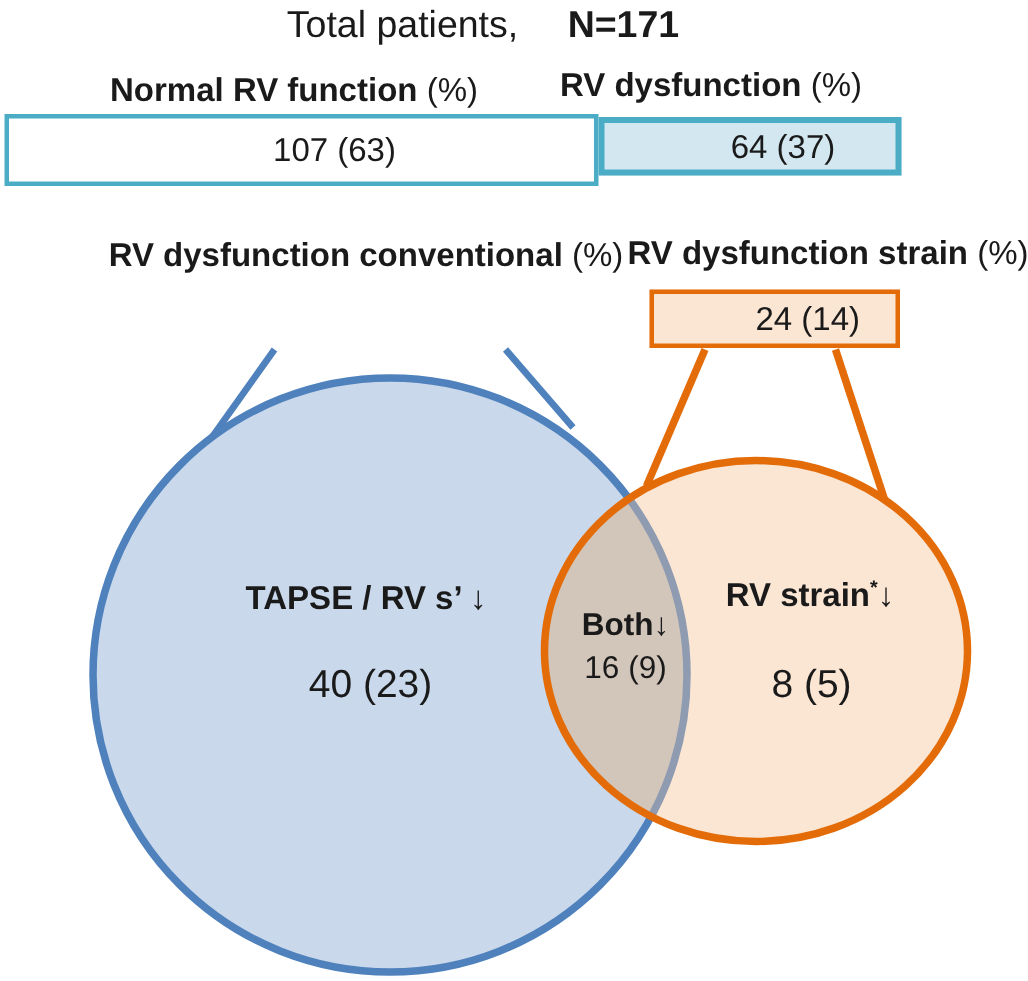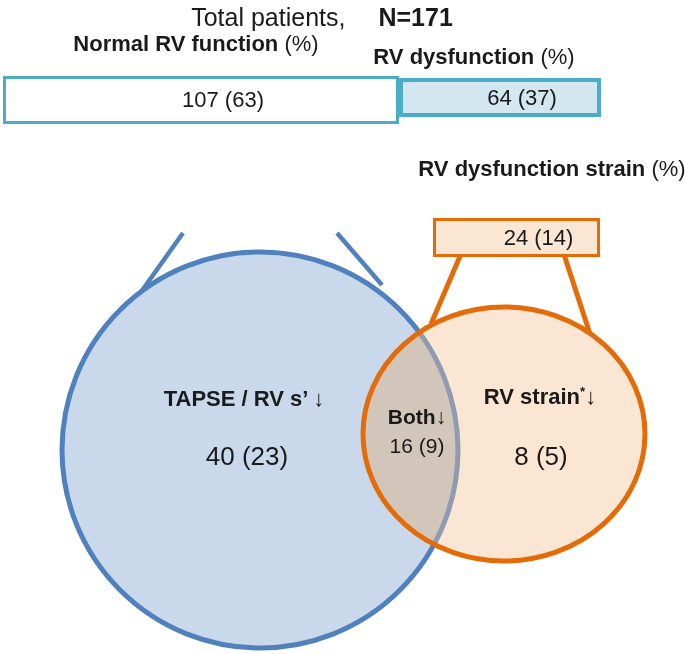--- a/index.html
+++ b/index.html
@@ -26,21 +26,20 @@
   }
   .box-blue{
     left:112px;top:192px;width:265px;height:40px;
     background:var(--blue-fill,#C9D8EA);
     border:3px solid var(--blue-border,#4F81BD);
   }
   .box-orange{
     left:433px;top:193px;width:167px;height:39px;
     background:var(--orange-fill,#FBE5D3);
     border:3px solid var(--orange-border,#E36C09);
-    margin-top:25px;
   }
   .vennlabel{font-size:22px;font-weight:700;}
   .vennval{font-size:26px;}
   .bothlabel{font-size:21px;font-weight:700;text-align:center;}
   .bothval{font-size:21px;}
   sup{font-size:60%;}
   svg{position:absolute;left:0;top:0;}
   .blue-line{stroke:var(--blue-border,#4F81BD);stroke-width:4.5;}
   .orange-line{stroke:var(--orange-border,#E36C09);stroke-width:5;}
   .blue-circle{fill:var(--blue-fill,#C9D8EA);stroke:var(--blue-border,#4F81BD);stroke-width:5;}
@@ -73,31 +72,32 @@
       <ellipse class="overlap-fill" cx="504" cy="434" rx="141" ry="127"></ellipse>
     </g>
     <g clip-path="url(#clipOrange)">
       <circle class="muted-blue-arc" cx="260" cy="450" r="198"></circle>
     </g>
     <ellipse class="orange-ellipse-stroke" cx="504" cy="434" rx="141" ry="127"></ellipse>
   </svg>
 
   <div class="abs ctr title" style="left:322px;top:17px;"><span>Total patients, </span><b>N=171</b></div>
 
-  <div class="abs ctr seclabel" style="left:196px;top:44px;text-align:right;"><b>Normal RV function</b><span> (%)</span></div>
+  <div class="abs ctr seclabel" style="left:196px;top:60px;text-align:right;"><b>Normal RV function</b><span> (%)</span></div>
 
   <div class="abs ctr seclabel" style="left:474px;top:57px;"><b>RV dysfunction</b><span> (%)</span></div>
 
   <div class="abs boxfill bar-white">
     <span class="valtext">107 (63)</span>
   </div>
   <div class="abs boxfill bar-teal">
     <span class="valtext">64 (37)</span>
   </div>
 
+  <div class="abs ctr seclabel" style="left:244px;top:170px;"><b>RV dysfunction conventional</b><span> (%)</span></div>
 
   <div class="abs ctr seclabel" style="left:552px;top:169px;"><b>RV dysfunction strain</b><span> (%)</span></div>
 
   <div class="abs boxfill box-orange">
     <span class="valtext">24 (14)</span>
   </div>
 
   <div class="abs ctr vennlabel" style="left:244px;top:399px;">TAPSE / RV s’ ↓</div>
   <div class="abs ctr vennval" style="left:247px;top:456px;">40 (23)</div>
 

